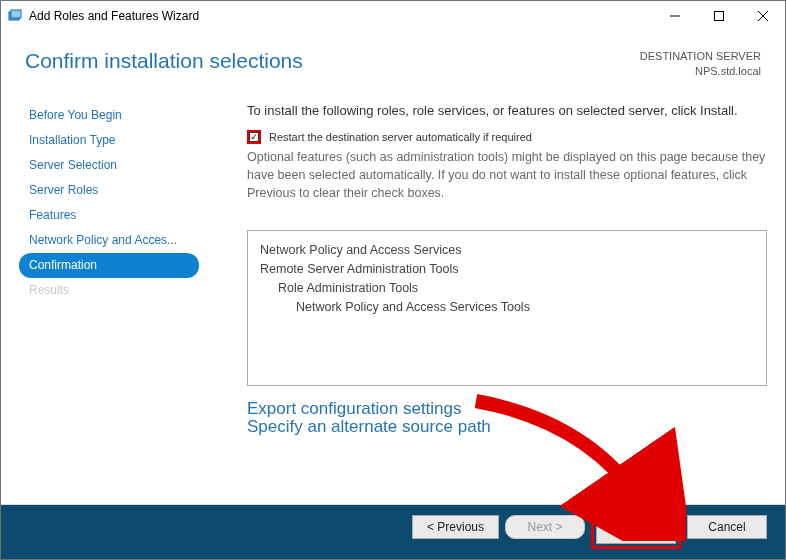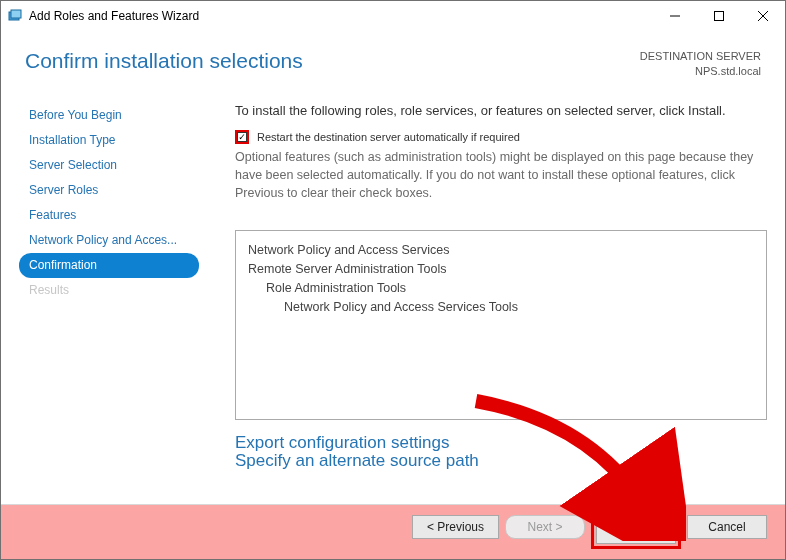--- a/index.html
+++ b/index.html
@@ -61,20 +61,21 @@
     text-align: right;
     font-size: 11px;
     line-height: 15px;
     color: #555;
   }
 
   
   .main {
     display: flex;
     padding: 8px 18px 0 18px;
+    gap: 12px;
   }
 
   
   .sidebar {
     width: 180px;
     flex-shrink: 0;
   }
   .side-item {
     padding: 4px 10px 4px 10px;
     font-size: 12px;
@@ -123,21 +124,21 @@
     color: #000;
   }
   .check-label { font-size: 11px; }
   .optional-note {
     font-size: 12.5px; color: #6a6a6a;
     line-height: 18px;
     margin-bottom: 28px;
   }
   .panel {
     border: 1px solid #aaa;
-    height: 190px;
+    height: 156px;
     padding: 10px 12px;
     overflow: auto;
     margin-bottom: 14px;
   }
   .pline { font-size: 12.5px; color: #444; line-height: 19px; }
   .ind1 { padding-left: 18px; }
   .ind2 { padding-left: 36px; }
 
   .links a {
     display: block;
@@ -149,21 +150,21 @@
 
   
   .footer {
     position: absolute;
     left: 0; right: 0; bottom: 0;
     border-top: 1px solid #d8d8d8;
     padding: 10px 18px;
     display: flex;
     justify-content: flex-end;
     gap: 6px;
-    background: #fca5a5;
+    background: #0c4a6e;
   }
   .btn {
     min-width: 80px;
     height: 24px;
     padding: 0 14px;
     border: 1px solid #a8a8a8;
     background: #e9e9e9;
     font-size: 12px;
     color: #222;
     cursor: pointer;

